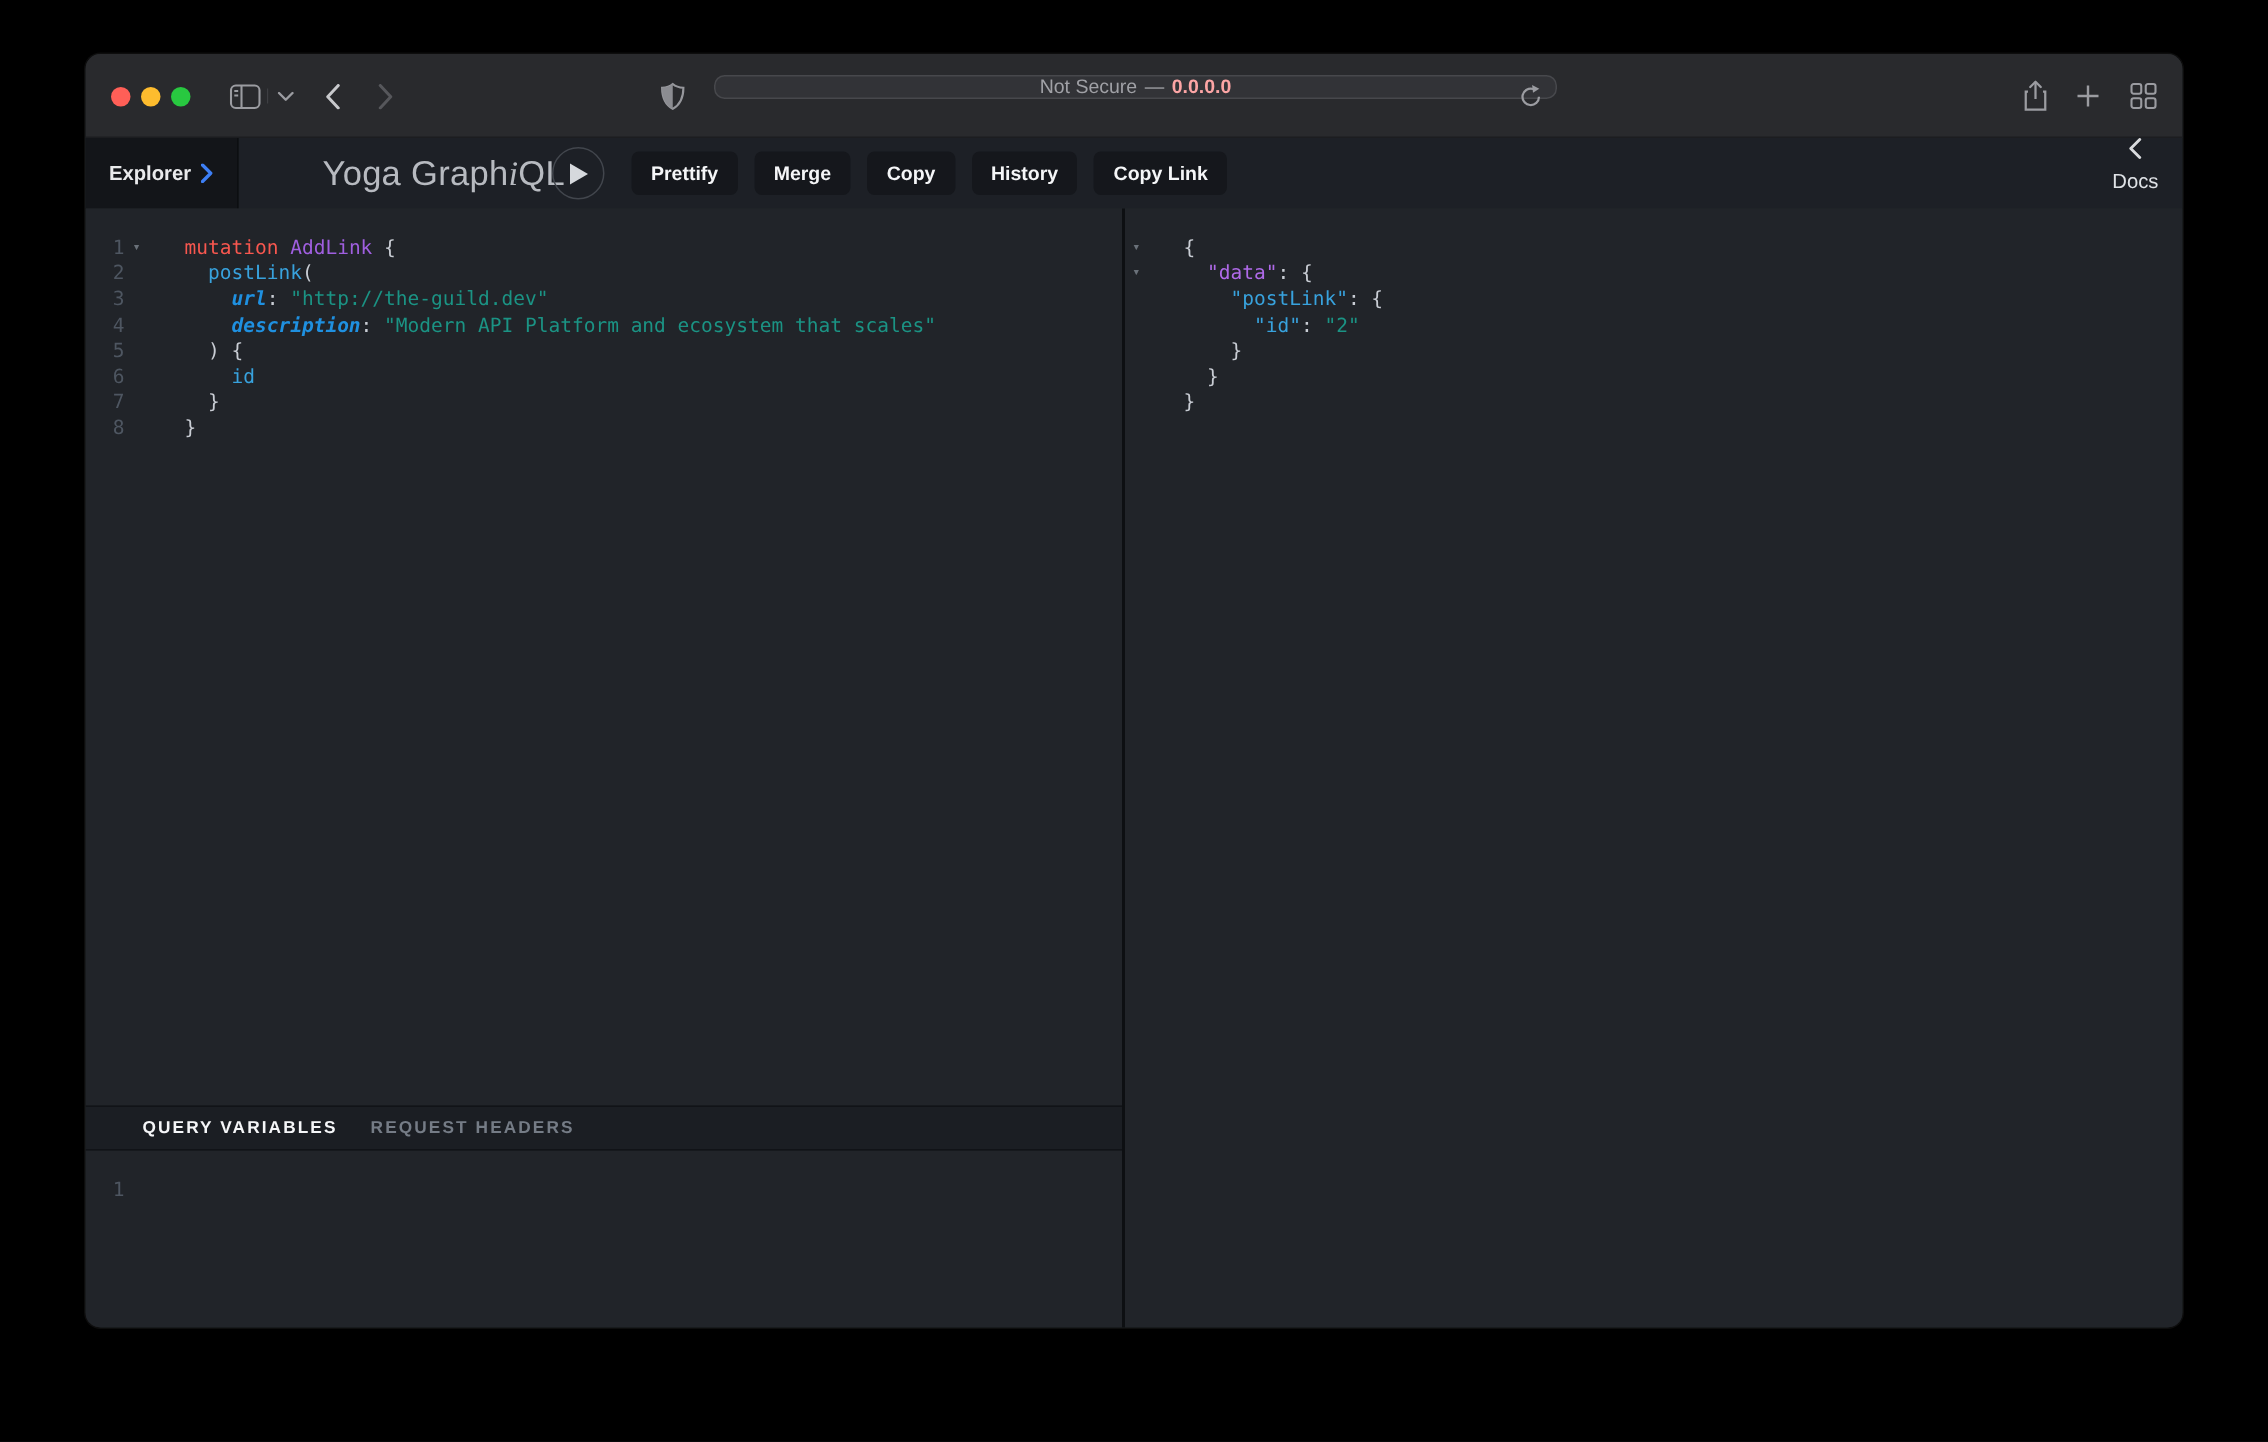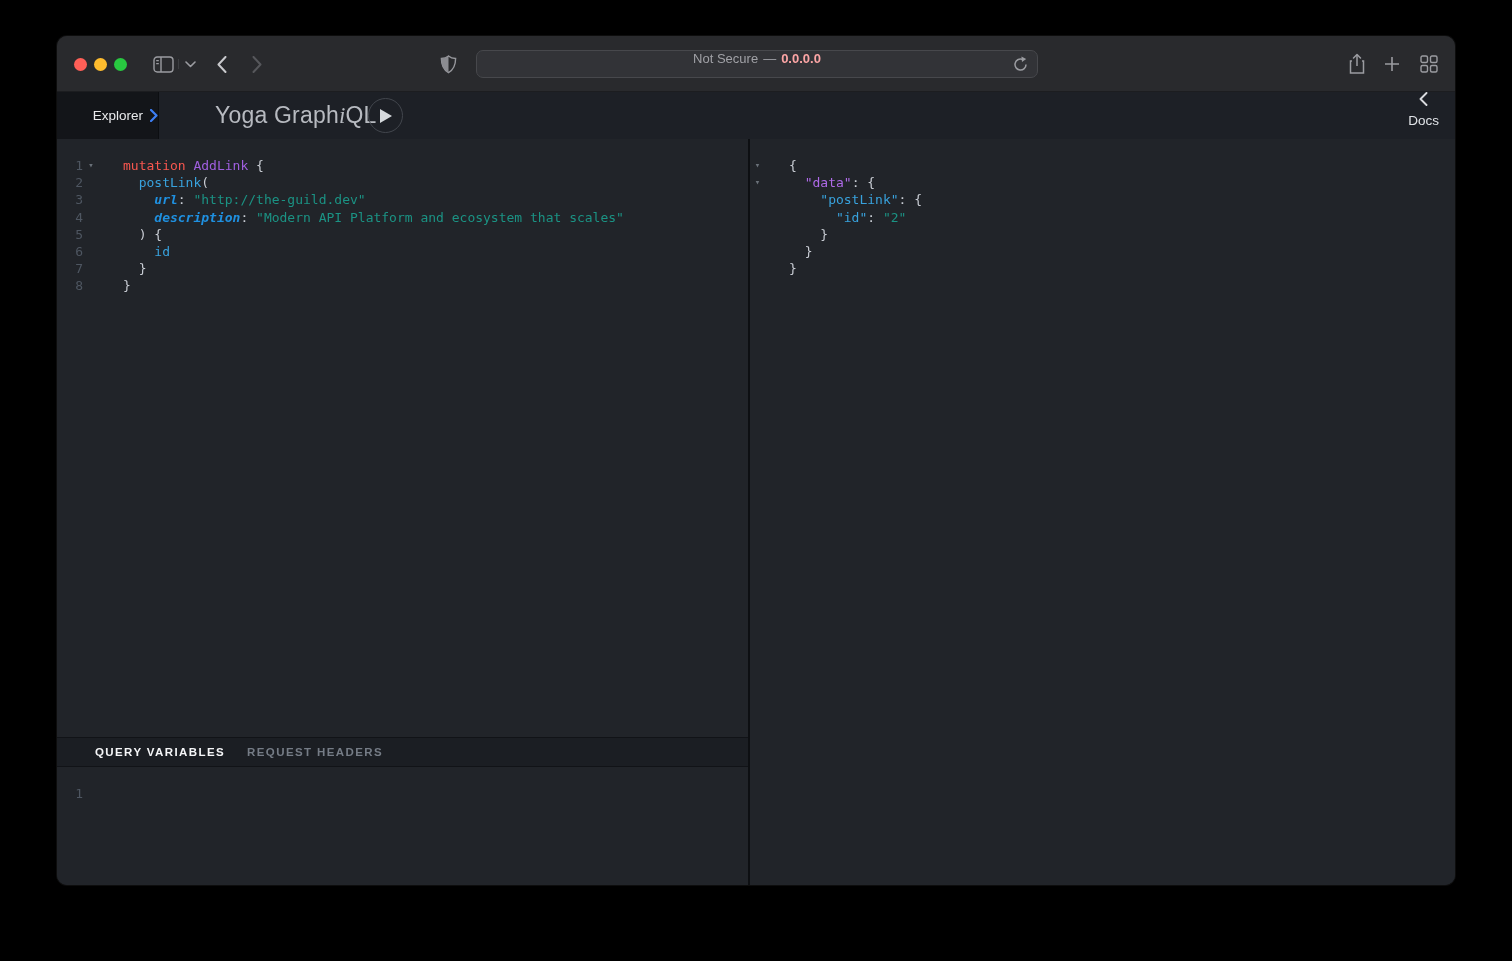--- a/index.html
+++ b/index.html
@@ -12,35 +12,35 @@
 
   
   .browser-toolbar { position:absolute; left:0; top:0; right:0; height:56px;
                      background:#292a2d; border-bottom:1px solid #1c1d20; }
   .traffic { position:absolute; top:21.5px; width:13px; height:13px; border-radius:50%; }
   .t-close { left:17px;  }
   .t-min   { left:37px;  }
   .t-zoom  { left:57px;  }
   .chrome-btn { position:absolute; display:flex; align-items:center; justify-content:center;
                 height:56px; color:#9b9ca1; }
-  .addr-bar { position:absolute; left:419px; top:14px; width:562px; height:28px;
+  .addr-bar { position:absolute; left:419px; top:14px; width:562px; height:16px;
               background:#323337; border:1px solid #47484c; border-radius:7px;
-              display:flex; align-items:flex-start; justify-content:center;
+              display:flex; align-items:flex-end; justify-content:center;
               font-size:13px; color:#a0a1a6; }
   .addr-host { color:#fca5a5; font-weight:600; margin-left:5px; }
   .addr-sec  { margin-right:5px; }
   .addr-reload { position:absolute; right:8px; top:5px; }
 
   
   .gql-toolbar { position:absolute; left:0; top:56px; right:0; height:47px;
                  background:#1d2026; }
   .explorer-sec { position:absolute; left:0; top:0; width:102px; height:47px;
                   background:#131519; border-right:1px solid #0c0e11;
-                  display:flex; align-items:center; justify-content:flex-end; gap:7px;
-                  color:#e9eaec; font-size:13.5px; cursor:pointer; }
+                  display:flex; align-items:center; justify-content:center; gap:7px;
+                  color:#e9eaec; font-size:13.5px; cursor:pointer;font-weight:bold; }
   .logo { position:absolute; left:158px; top:0; height:47px; display:flex;
           align-items:center; font-size:23px; color:#b7bac0; letter-spacing:.2px; }
   .logo i { font-family:"Liberation Serif", serif; font-style:italic; }
   .play-btn { position:absolute; left:311px; top:6px; width:35px; height:35px;
               border:1.5px solid #42464d; border-radius:50%; background:transparent;
               display:flex; align-items:center; justify-content:center; cursor:pointer; }
   .btn-row { position:absolute; left:364px; top:0; height:47px; display:flex;
              align-items:center; gap:11px; }
   .tb-btn { background:#15171c; border:none; border-radius:5px; color:#f5f6f8;
             font-family:"Liberation Sans", sans-serif; font-size:13px; font-weight:600;
@@ -172,20 +172,27 @@
         <i>i</i>
         <span>QL</span>
       </div>
 
     <button class="play-btn">
       <svg width="15" height="16" viewBox="0 0 15 16">
         <polygon points="2,1 2,15 14,8" fill="#d6d9dd"></polygon>
       </svg>
     </button>
 
+    <div class="btn-row">
+      <button class="tb-btn">Prettify</button>
+      <button class="tb-btn">Merge</button>
+      <button class="tb-btn">Copy</button>
+      <button class="tb-btn">History</button>
+      <button class="tb-btn">Copy Link</button>
+    </div>
 
     <div class="docs-btn">
       <svg width="9" height="14" viewBox="0 0 9 14">
         <polyline points="7.5,1 1.5,7 7.5,13" fill="none" stroke="#d8dadd" stroke-width="1.9" stroke-linecap="round" stroke-linejoin="round"></polyline>
       </svg>
       <span>Docs</span>
     </div>
   </div>
 
   <div class="main">

